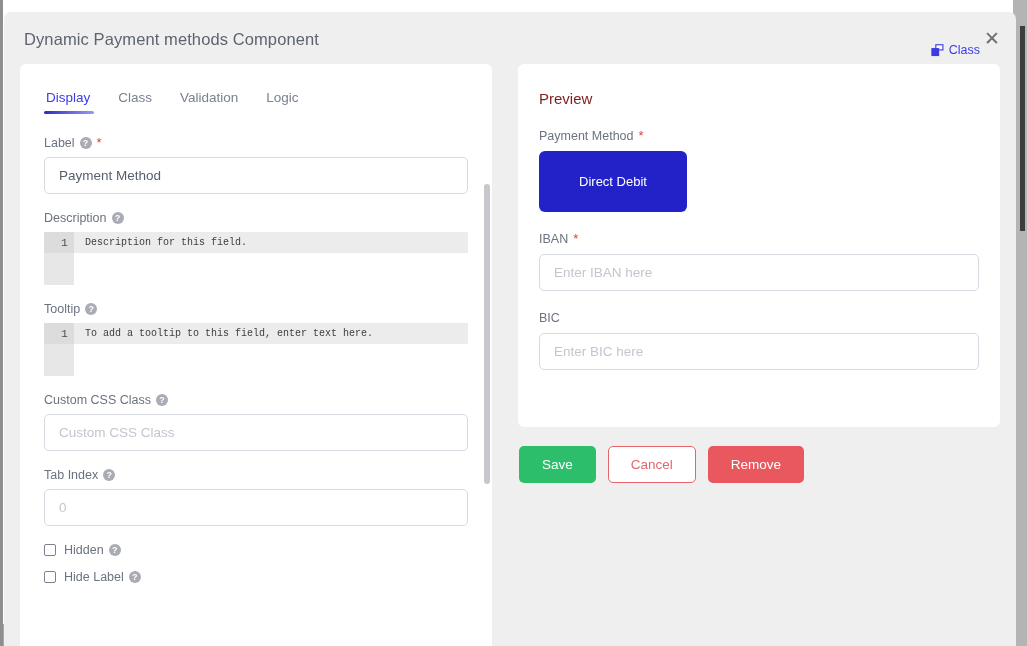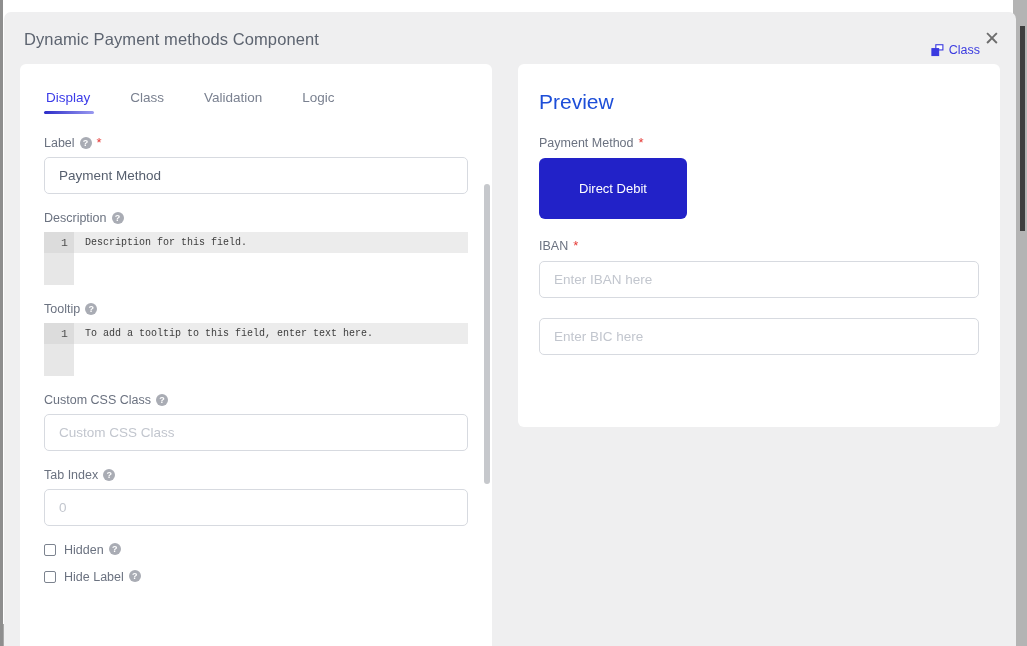--- a/index.html
+++ b/index.html
@@ -68,21 +68,21 @@
   }
   .card-right {
     width: 482px; background: #fff;
     border-radius: 6px;
     height: 363px; position: relative;
   }
   .right-col { display: flex; flex-direction: column; }
 
   
   .tabs {
-    display: flex; gap: 16px; padding: 26px 0 0 24px;
+    display: flex; gap: 4px; padding: 26px 0 0 24px;
   }
   .tab {
     font-size: 13.5px; color: #7a8190; padding: 0 14px 9px 0;
     margin-right: 10px; cursor: pointer; position: relative;
   }
   .tab:first-child { padding-left: 2px; }
   .tab.active { color: #3b3be8; }
   .tab.active::after {
     content: ""; position: absolute; left: 0; right: 10px; bottom: 0;
     height: 3px; border-radius: 2px;
@@ -135,26 +135,26 @@
   .check-row {
     display: flex; align-items: center; gap: 8px; margin-bottom: 13px;
   }
   .cbox {
     width: 12px; height: 12px; border: 1px solid #7c838f;
     border-radius: 2px; background: #fff; cursor: pointer;
     flex: 0 0 12px;
   }
   .check-label {
     font-size: 12.5px; color: #6b7280;
-    display: flex; align-items: flex-start; gap: 5px;
+    display: flex; align-items: center; gap: 5px;
   }
 
   
   .preview-title {
-    font-size: 21px; color: #1d4ed8; padding: 26px 16px 0 21px;
+    font-size: 15px; color: #7f1d1d; padding: 26px 16px 0 21px;
   }
   .preview-body { padding: 22px 21px 0 21px; }
   .pv-label {
     font-size: 12.5px; color: #6b7280; margin-bottom: 8px;
     display: flex; align-items: baseline; gap: 5px;
   }
   .direct-debit-btn {
     width: 148px; height: 61px; border: none; border-radius: 6px;
     color: #fff; font-size: 13px; cursor: pointer;
     font-family: "Liberation Sans", sans-serif;
@@ -340,22 +340,30 @@
 
           <div class="pv-field">
             <div class="pv-label">
               <span>IBAN</span>
               <span class="req">*</span>
             </div>
             <input class="pv-input" type="text" placeholder="Enter IBAN here" style="">
           </div>
 
           <div class="pv-field">
+            <div class="pv-label">
+              <span>BIC</span>
+            </div>
             <input class="pv-input" type="text" placeholder="Enter BIC here" style="">
           </div>
 
         </div>
       </div>
 
+      <div class="actions">
+        <button class="btn btn-save">Save</button>
+        <button class="btn btn-cancel">Cancel</button>
+        <button class="btn btn-remove">Remove</button>
+      </div>
 
     </div>
   </div>
 </div>
 
 </body></html>

